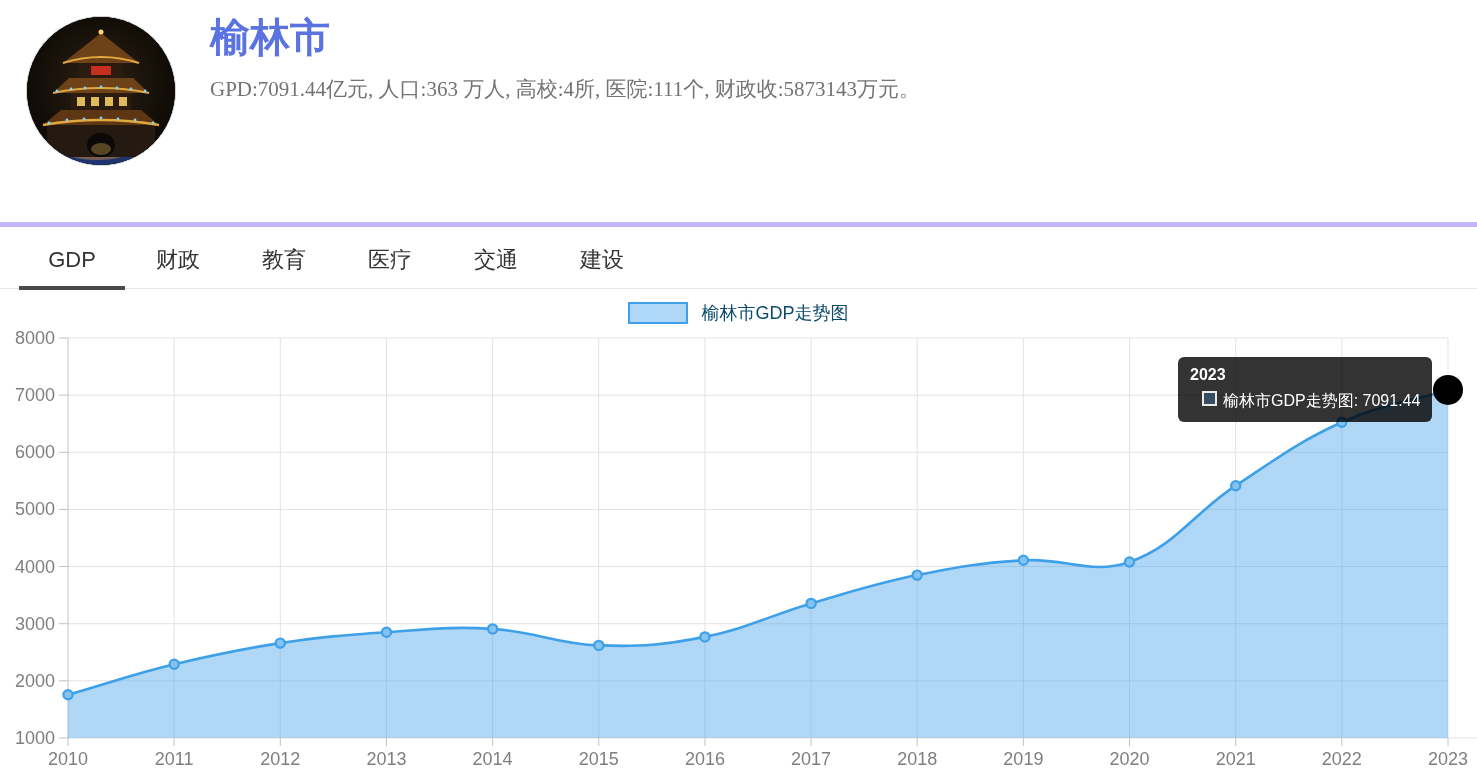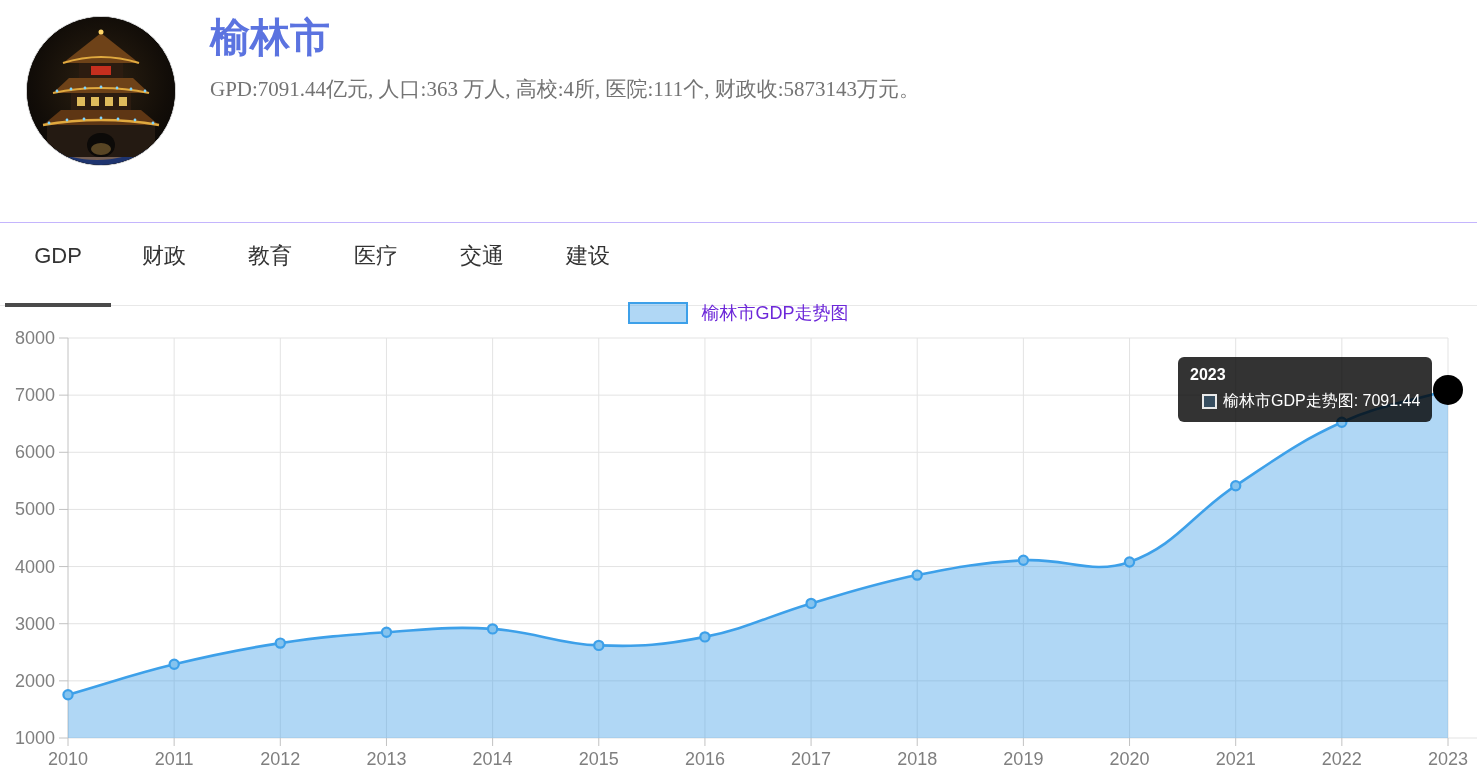--- a/index.html
+++ b/index.html
@@ -13,23 +13,23 @@
   .avatar{
     position:absolute;left:26px;top:16px;width:148px;height:148px;
     border-radius:50%;overflow:hidden;border:1px solid #d9d9d9;background:#000;
   }
   .avatar svg{display:block;width:100%;height:100%;}
   .profile-info{position:absolute;left:210px;top:14px;}
   .city-title{margin:0;font-size:40px;font-weight:bold;line-height:1.2;}
   .city-summary{margin:13px 0 0 0;font-size:21px;color:#737373;}
   
   .tabs{
-    position:absolute;top:222px;left:0;width:100%;height:84px;
-    border-top:1px solid #c4b5fd;border-bottom:1px solid #e8e8e8;
-    display:flex;padding-left:5px;box-sizing:border-box;
+    position:absolute;top:222px;left:0;width:100%;height:67px;
+    border-top:5px solid #c4b5fd;border-bottom:1px solid #e8e8e8;
+    display:flex;padding-left:19px;box-sizing:border-box;
   }
   .tab{
     width:106px;text-align:center;line-height:65px;font-size:22px;
     color:#333;cursor:pointer;position:relative;flex:0 0 auto;
   }
   .tab.active::after{
     content:"";position:absolute;left:0;right:0;bottom:-2px;height:4px;background:#4a4a4a;
   }
   
   .legend{
@@ -40,21 +40,21 @@
   .legend-label{font-size:18px;}
   
   .chart-wrap{position:absolute;top:330px;left:0;width:1477px;height:448px;}
   .chart-wrap svg{position:absolute;top:0;left:0;}
   .tooltip{
     position:absolute;left:1178px;top:27px;
     background:rgba(0,0,0,0.8);color:#fff;border-radius:6px;
     padding:9px 12px 10px 12px;font-size:16px;white-space:nowrap;z-index:5;
   }
   .tt-title{font-weight:bold;margin-bottom:7px;}
-  .tt-row{display:flex;align-items:center;padding-left:12px;}
+  .tt-row{display:flex;align-items:flex-start;padding-left:12px;}
   .tt-box{
     display:inline-block;width:15px;height:15px;box-sizing:border-box;
     border:2px solid #e9e9e9;background:rgba(66,160,232,0.25);margin-right:6px;
   }
 </style>
 </head>
 <body>
 
 <div class="profile">
   <div class="avatar">
@@ -123,21 +123,21 @@
   <div class="tab active">GDP</div>
   <div class="tab">财政</div>
   <div class="tab">教育</div>
   <div class="tab">医疗</div>
   <div class="tab">交通</div>
   <div class="tab">建设</div>
 </nav>
 
 <div class="legend">
   <span class="legend-swatch" style="background: rgba(66, 160, 232, 0.42); border-color: rgb(61, 160, 233);"></span>
-  <span class="legend-label" style="color: #6d28d9; text-align: right;">榆林市GDP走势图</span>
+  <span class="legend-label" style="color: #0c4a6e; text-align: right;">榆林市GDP走势图</span>
 </div>
 
 <div class="chart-wrap">
   <svg id="chart" width="1477" height="448" viewBox="0 0 1477 448">
       <line x1="68" y1="408" x2="1477" y2="408" stroke="#e3e3e3" stroke-width="1"></line>
       <line x1="59" y1="408" x2="68" y2="408" stroke="#c2c2c2" stroke-width="1"></line>
       <text x="55" y="414" text-anchor="end" font-size="18" fill="#7f7f7f">1000</text>
       <line x1="68" y1="350.8571428571429" x2="1448" y2="350.8571428571429" stroke="#e3e3e3" stroke-width="1"></line>
       <line x1="59" y1="350.8571428571429" x2="68" y2="350.8571428571429" stroke="#c2c2c2" stroke-width="1"></line>
       <text x="55" y="356.8571428571429" text-anchor="end" font-size="18" fill="#7f7f7f">2000</text>

